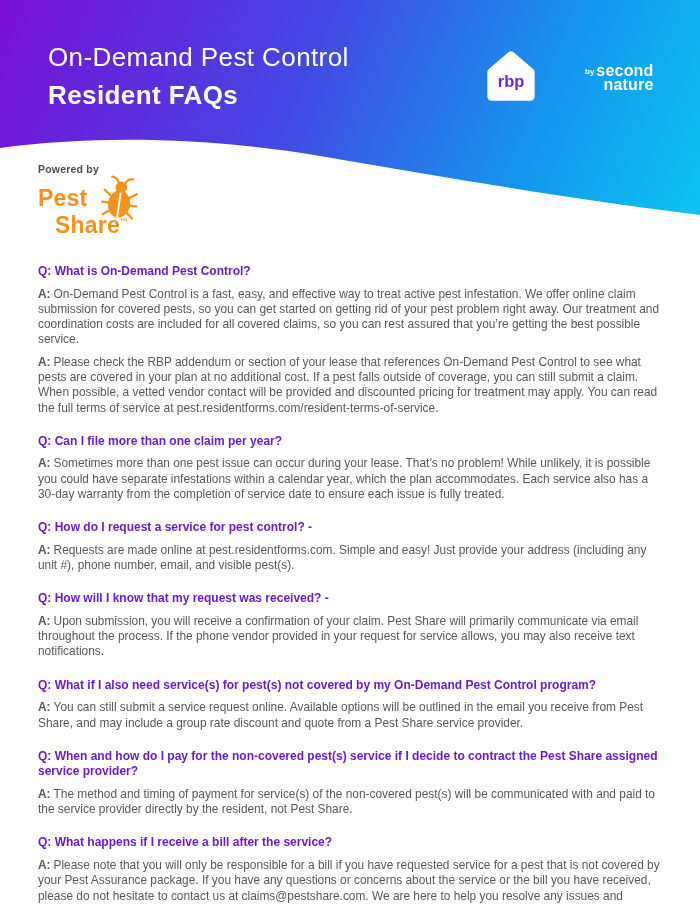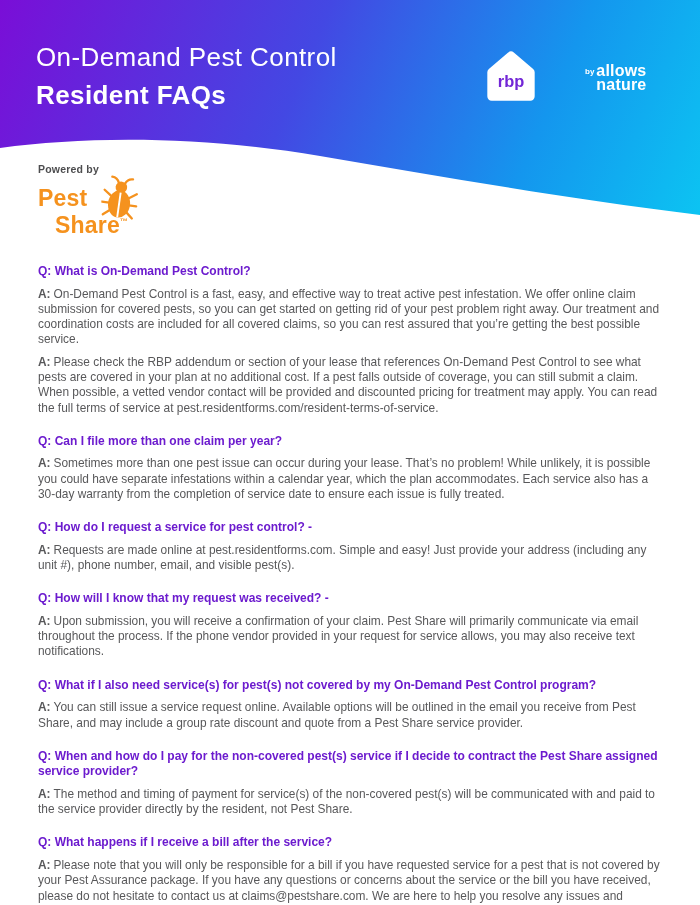--- a/index.html
+++ b/index.html
@@ -13,21 +13,21 @@
   
   .banner {
     position: relative; width: 700px; height: 218px;
     background: linear-gradient(113deg,
       var(--gradient_from, #7a0ed7) 0%,
       var(--gradient_mid, #4348e3) 42%,
       var(--gradient_mid2, #1496ee) 75%,
       var(--gradient_to, #0cc4f2) 100%);
   }
   .banner .wave { position: absolute; left: 0; top: 0; width: 700px; height: 218px; }
-  .titles { position: absolute; left: 36px; top: 42px; z-index: 2; }
+  .titles { position: absolute; left: 48px; top: 42px; z-index: 2; }
   .title-line1 { color: #fff; font-size: 26px; font-weight: 400; letter-spacing: 0.4px; }
   .title-line2 { color: #fff; font-size: 26px; font-weight: 700; letter-spacing: 0.4px; margin-top: 7px; }
 
   .brand { position: absolute; left: 482px; top: 47px; display: flex; align-items: center; gap: 9px; z-index: 2; }
   .rbp-mark { width: 58px; height: 62px; display: block; }
   .sn { display: flex; align-items: flex-start; }
   .sn-by { color: #fff; font-size: 8px; font-weight: 600; margin-top: 3px; margin-right: 2px; padding-left: 36px; }
   .sn-name { color: #fff; font-size: 16px; font-weight: 700; line-height: 14px; text-align: right; letter-spacing: 0.2px; }
   .sn-name span { display: block; }
 
@@ -72,21 +72,21 @@
 
     <div class="brand">
       <svg class="rbp-mark" viewBox="0 0 60 64" aria-hidden="true">
         <rect x="15" y="15" width="34" height="34" rx="9" fill="#3fe3cf" transform="rotate(45 32 32)"></rect>
         <path d="M30 9 L50 26 L50 51 L10 51 L10 26 Z" fill="#ffffff" stroke="#ffffff" stroke-width="9" stroke-linejoin="round"></path>
         <text x="30" y="41" text-anchor="middle" font-family="Liberation Sans, sans-serif" font-size="17" font-weight="700" fill="#7226d6">rbp</text>
       </svg>
       <div class="sn">
         <span class="sn-by">by</span>
         <span class="sn-name">
-          <span>allows</span>
+          <span>second</span>
           <span>nature</span>
         </span>
       </div>
     </div>
 
     <div class="powered">
       <div class="powered-label">Powered by</div>
       <div class="ps-lockup">
         <div class="ps-pest">Pest</div>
         <div class="ps-share"><span>Share</span><span class="tm">™</span></div>
@@ -130,21 +130,21 @@
       <p class="a"><span class="a-prefix">A:</span><span>Requests are made online at pest.residentforms.com. Simple and easy! Just provide your address (including any unit #), phone number, email, and visible pest(s).</span></p>
     </section>
 
     <section class="faq-item">
       <h3 class="q">Q: How will I know that my request was received? -</h3>
       <p class="a"><span class="a-prefix">A:</span><span>Upon submission, you will receive a confirmation of your claim. Pest Share will primarily communicate via email throughout the process. If the phone vendor provided in your request for service allows, you may also receive text notifications.</span></p>
     </section>
 
     <section class="faq-item">
       <h3 class="q">Q: What if I also need service(s) for pest(s) not covered by my On-Demand Pest Control program?</h3>
-      <p class="a"><span class="a-prefix">A:</span><span>You can still issue a service request online. Available options will be outlined in the email you receive from Pest Share, and may include a group rate discount and quote from a Pest Share service provider.</span></p>
+      <p class="a"><span class="a-prefix">A:</span><span>You can still submit a service request online. Available options will be outlined in the email you receive from Pest Share, and may include a group rate discount and quote from a Pest Share service provider.</span></p>
     </section>
 
     <section class="faq-item">
       <h3 class="q">Q: When and how do I pay for the non-covered pest(s) service if I decide to contract the Pest Share assigned service provider?</h3>
       <p class="a"><span class="a-prefix">A:</span><span>The method and timing of payment for service(s) of the non-covered pest(s) will be communicated with and paid to the service provider directly by the resident, not Pest Share.</span></p>
     </section>
 
     <section class="faq-item">
       <h3 class="q">Q: What happens if I receive a bill after the service?</h3>
       <p class="a"><span class="a-prefix">A:</span><span>Please note that you will only be responsible for a bill if you have requested service for a pest that is not covered by your Pest Assurance package. If you have any questions or concerns about the service or the bill you have received, please do not hesitate to contact us at claims@pestshare.com. We are here to help you resolve any issues and provide you with the best possible service.</span></p>

